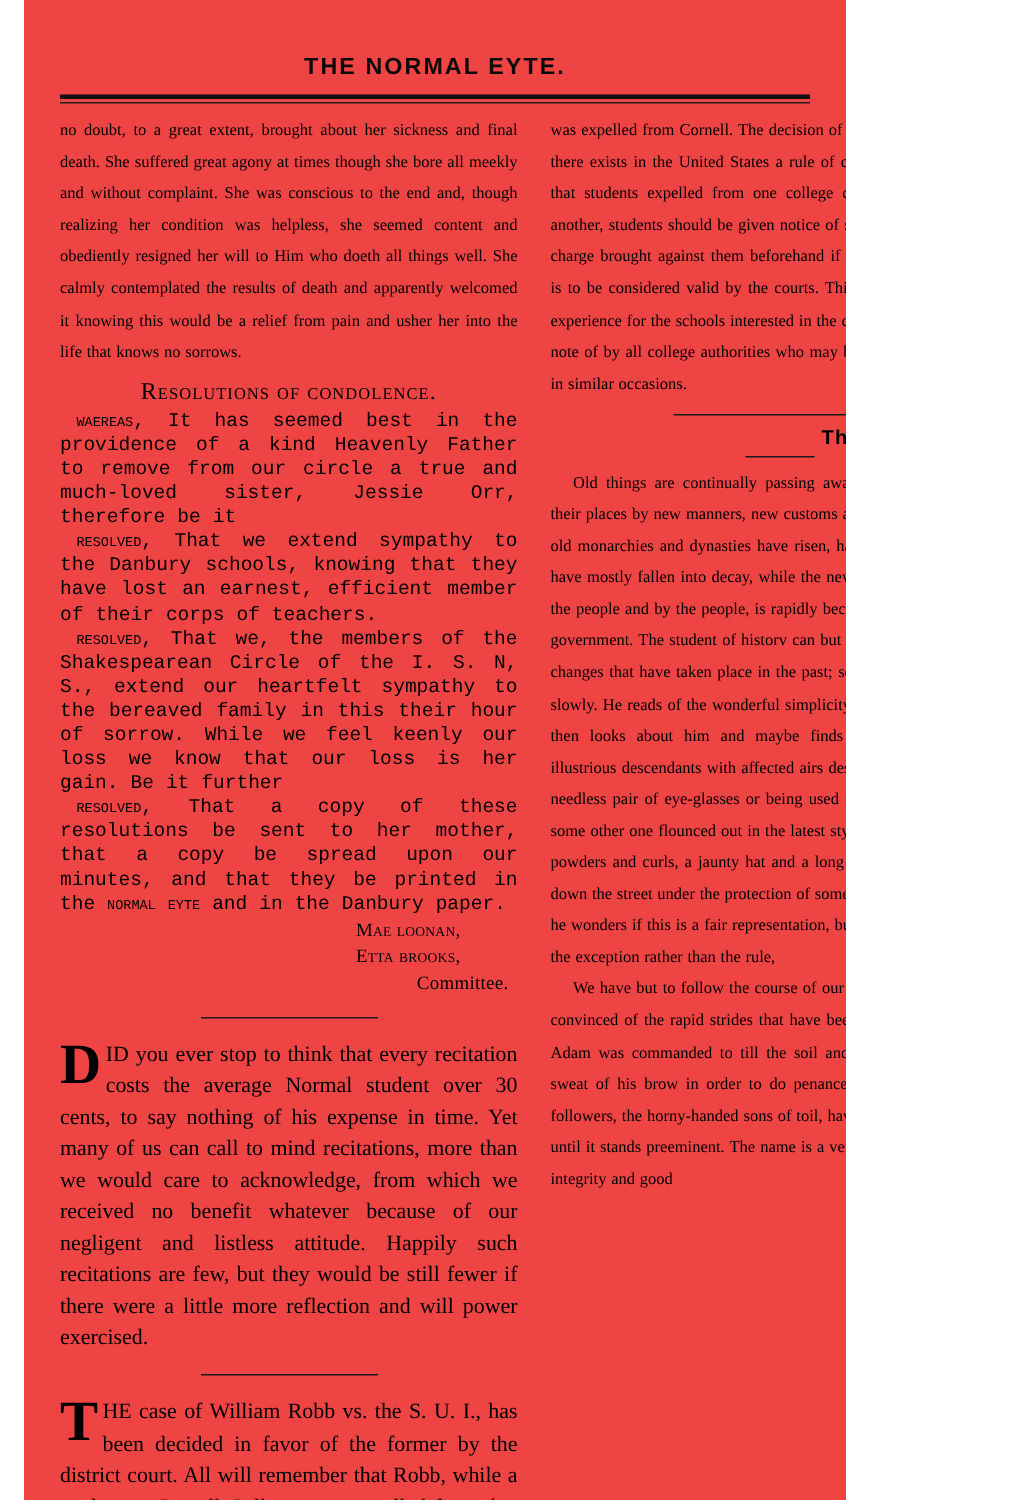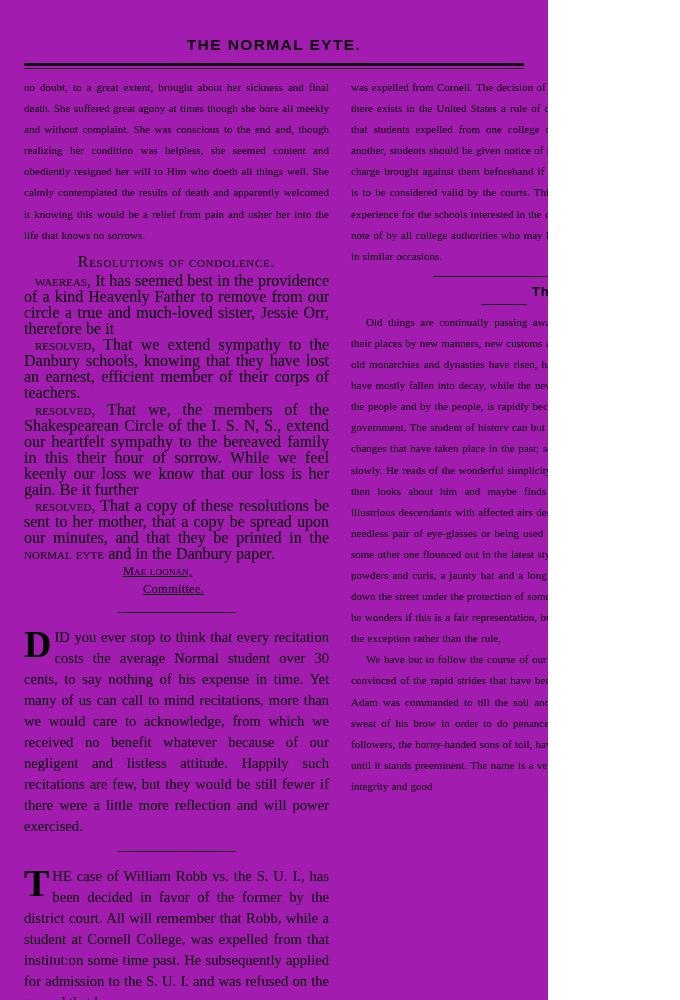--- a/index.html
+++ b/index.html
@@ -4,25 +4,26 @@
 <style>
   html, body {
     margin: 0;
     padding: 0;
     background: #ffffff;
   }
   .page {
     position: relative;
     width: 548px;
     height: 1000px;
-    background: #a21caf;
+    background: #ef4444;
     overflow: hidden;
     font-family: "Liberation Serif", "DejaVu Serif", serif;
     color: #000000;
     box-sizing: border-box;
+    margin-left: 16px;
   }
   .masthead {
     text-align: center;
     font-family: "Liberation Sans", "DejaVu Sans", sans-serif;
     font-weight: bold;
     font-size: 15.5px;
     letter-spacing: 1.4px;
     padding-top: 36px;
     color: #0a0a0a;
   }
@@ -67,41 +68,41 @@
     font-size: 16px;
     letter-spacing: 0.7px;
     font-variant: small-caps;
     text-transform: lowercase;
     margin: 9px 0 4px 0;
     line-height: 14px;
   }
   .sec-head::first-letter { text-transform: uppercase; }
   p.small {
     margin: 0;
-    font-size: 16px;
+    font-size: 13px;
     line-height: 16.1px;
     text-align: justify;
     word-spacing: 0.2px;
+    font-family: Liberation Mono, monospace;
   }
   p.small.indent { text-indent: 11px; }
   .sc {
     font-variant: small-caps;
     text-transform: lowercase;
   }
   .sc::first-letter { text-transform: uppercase; }
   .signatures {
     margin-top: 1px;
     font-size: 12.6px;
     line-height: 17.6px;
   }
   .sig-line {
-    text-align: center;
+    text-align: right;
     padding-right: 38px;
     letter-spacing: 0.2px;
-    text-decoration: underline;
   }
   .sig-line.committee {
     padding-right: 6px;
   }
   .divider {
     width: 118px;
     margin: 13px auto 14px auto;
     border-top: 1px solid #1a1a1a;
     height: 0;
   }
@@ -160,20 +161,21 @@
 
       <p class="small indent"><span class="sc">RESOLVED</span><span>, That we extend sympathy to the Danbury schools, knowing that they have lost an earnest, efficient member of their corps of teachers.</span></p>
 
       <p class="small indent"><span class="sc">RESOLVED</span><span>, That we, the members of the Shakespearean Circle of the I. S. N, S., extend our heartfelt sympathy to the bereaved family in this their hour of sorrow.  While we feel keenly our loss we know that our loss is her gain.  Be it further</span></p>
 
 
       <p class="small indent"><span class="sc">RESOLVED</span><span>, That a copy of these resolutions be sent to her mother, that a copy be spread upon our minutes, and that they be printed in the </span><span class="sc">NORMAL EYTE</span><span> and in the Danbury paper.</span></p>
 
       <div class="signatures">
         <div class="sig-line sc">MAE LOONAN,</div>
+        <div class="sig-line sc">ETTA BROOKS,</div>
         <div class="sig-line committee">Committee.</div>
       </div>
 
       <div class="divider"></div>
 
       <p class="dropcap-para"><span class="dropcap">D</span><span>ID you ever stop to think that every</span> <span>recitation costs the average Normal student over 30 cents, to say nothing of his expense in time.  Yet many of us can call to mind recitations, more than we would care to acknowledge, from which we received no benefit whatever because of our negligent and listless attitude.  Happily such recitations are few, but they would be still fewer if there were a little more reflection and will power exercised.</span></p>
 
       <div class="divider"></div>
 
       <p class="dropcap-para"><span class="dropcap">T</span><span>HE case of William Robb vs. the S. U.</span> <span>I., has been decided in favor of the former by the district court.  All will remember that Robb, while a student at Cornell College, was expelled from that institut:on some time past.  He subsequently applied for admission to the S. U. I. and was refused on the ground that he</span></p>

